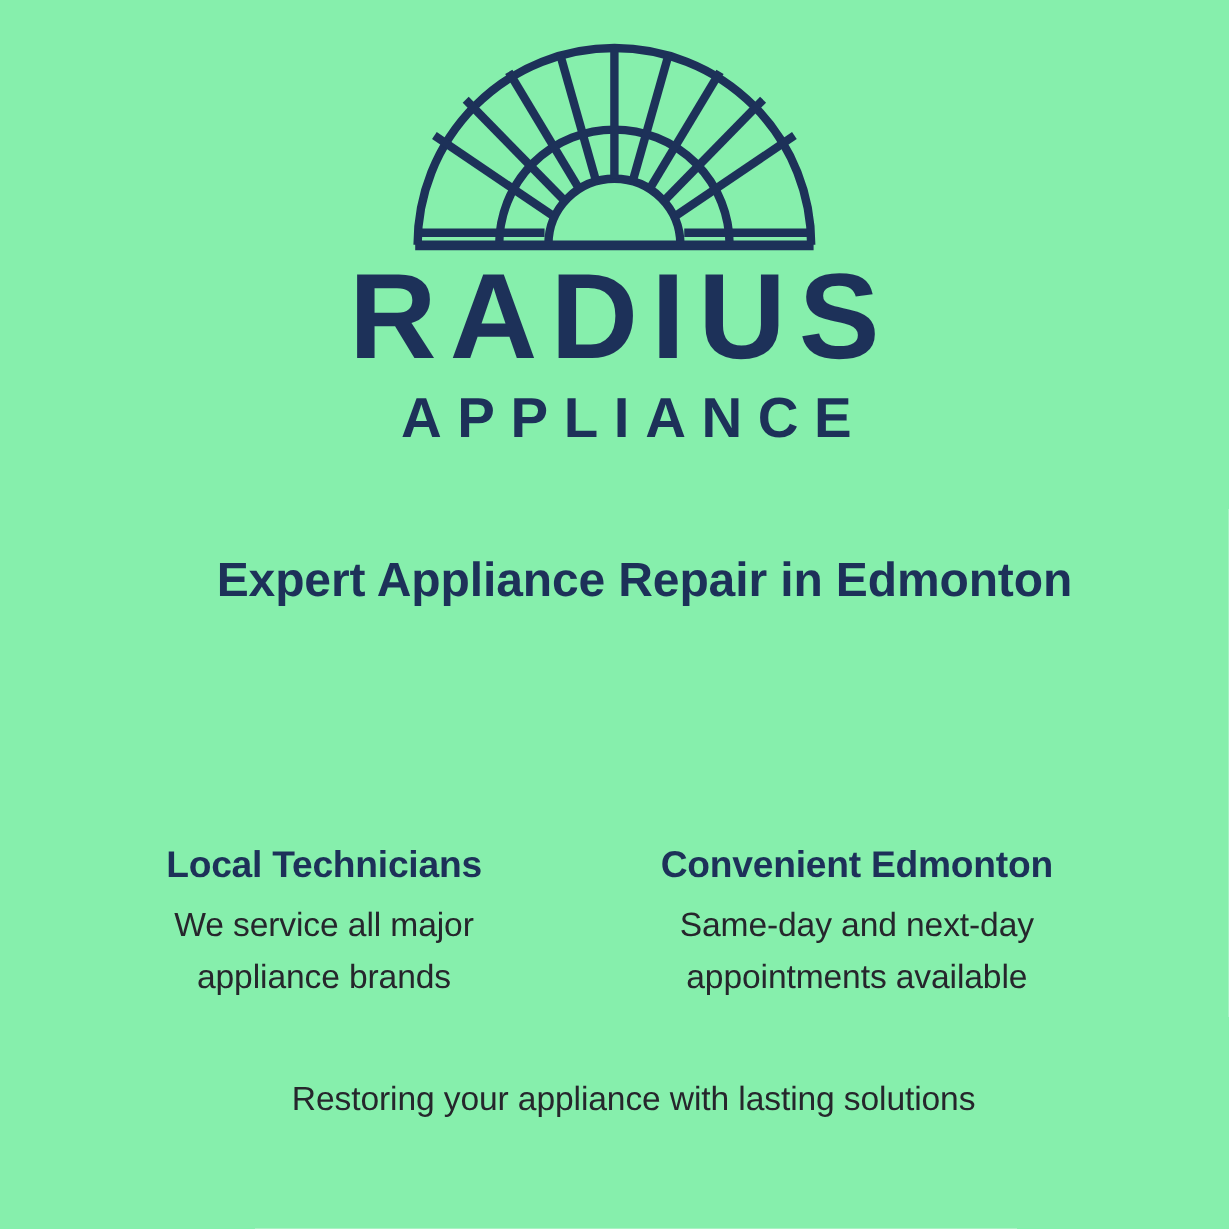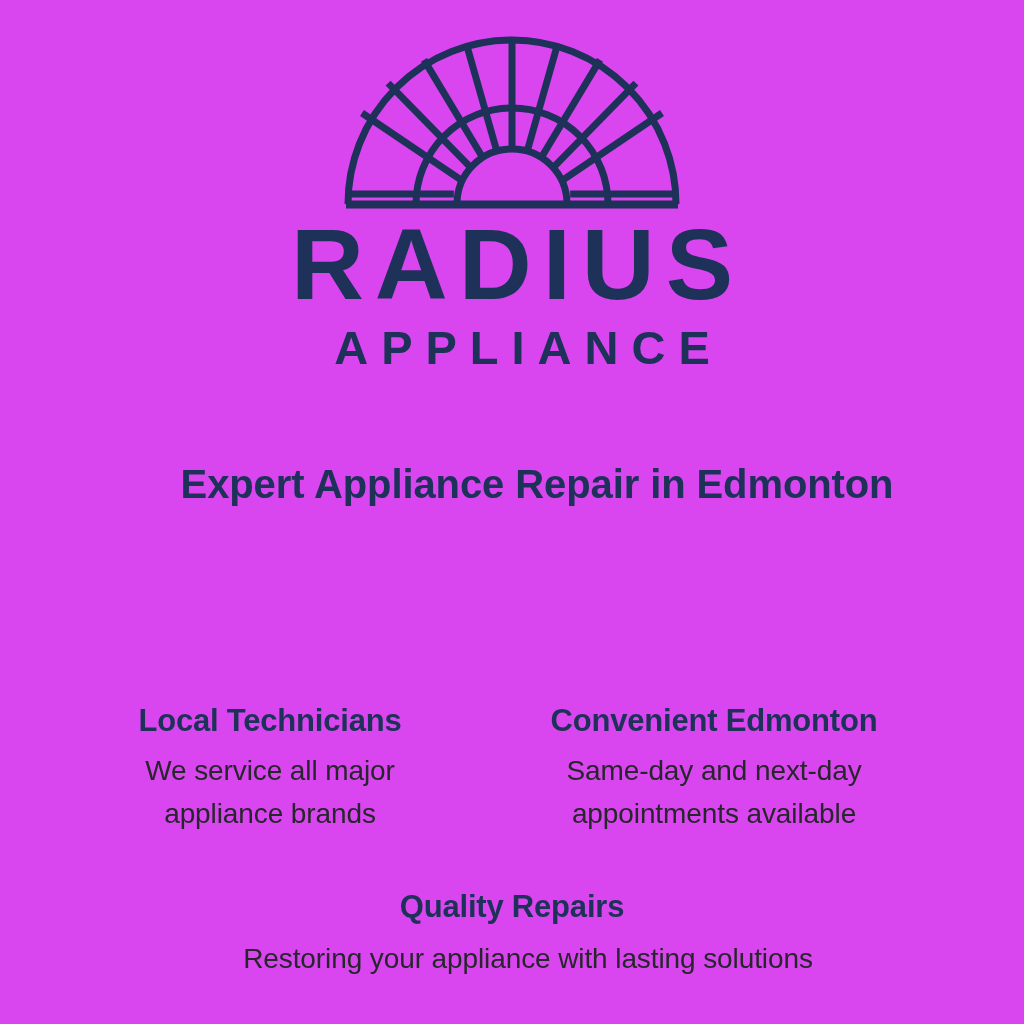--- a/index.html
+++ b/index.html
@@ -11,21 +11,21 @@
     height: 1024px;
     background: #f8f8f8;
     font-family: "Liberation Sans", sans-serif;
     overflow: hidden;
   }
 
   .page {
     position: relative;
     width: 1024px;
     height: 1024px;
-    background: #d946ef;
+    background: #86efac;
     box-sizing: border-box;
     text-decoration: underline;
   }
 
   
   .logo-block {
     position: absolute;
     top: 0;
     left: 0;
     width: 1024px;
@@ -201,17 +201,16 @@
     </div>
 
     <div class="feature">
       <div class="feature-title">Convenient Edmonton</div>
       <div class="feature-desc">Same-day and next-day appointments available</div>
     </div>
 
   </div>
 
   <div class="feature-wide">
-    <div class="feature-title">Quality Repairs</div>
     <div class="feature-desc">Restoring your appliance with lasting solutions</div>
   </div>
 
 </div>
 
 </body></html>

